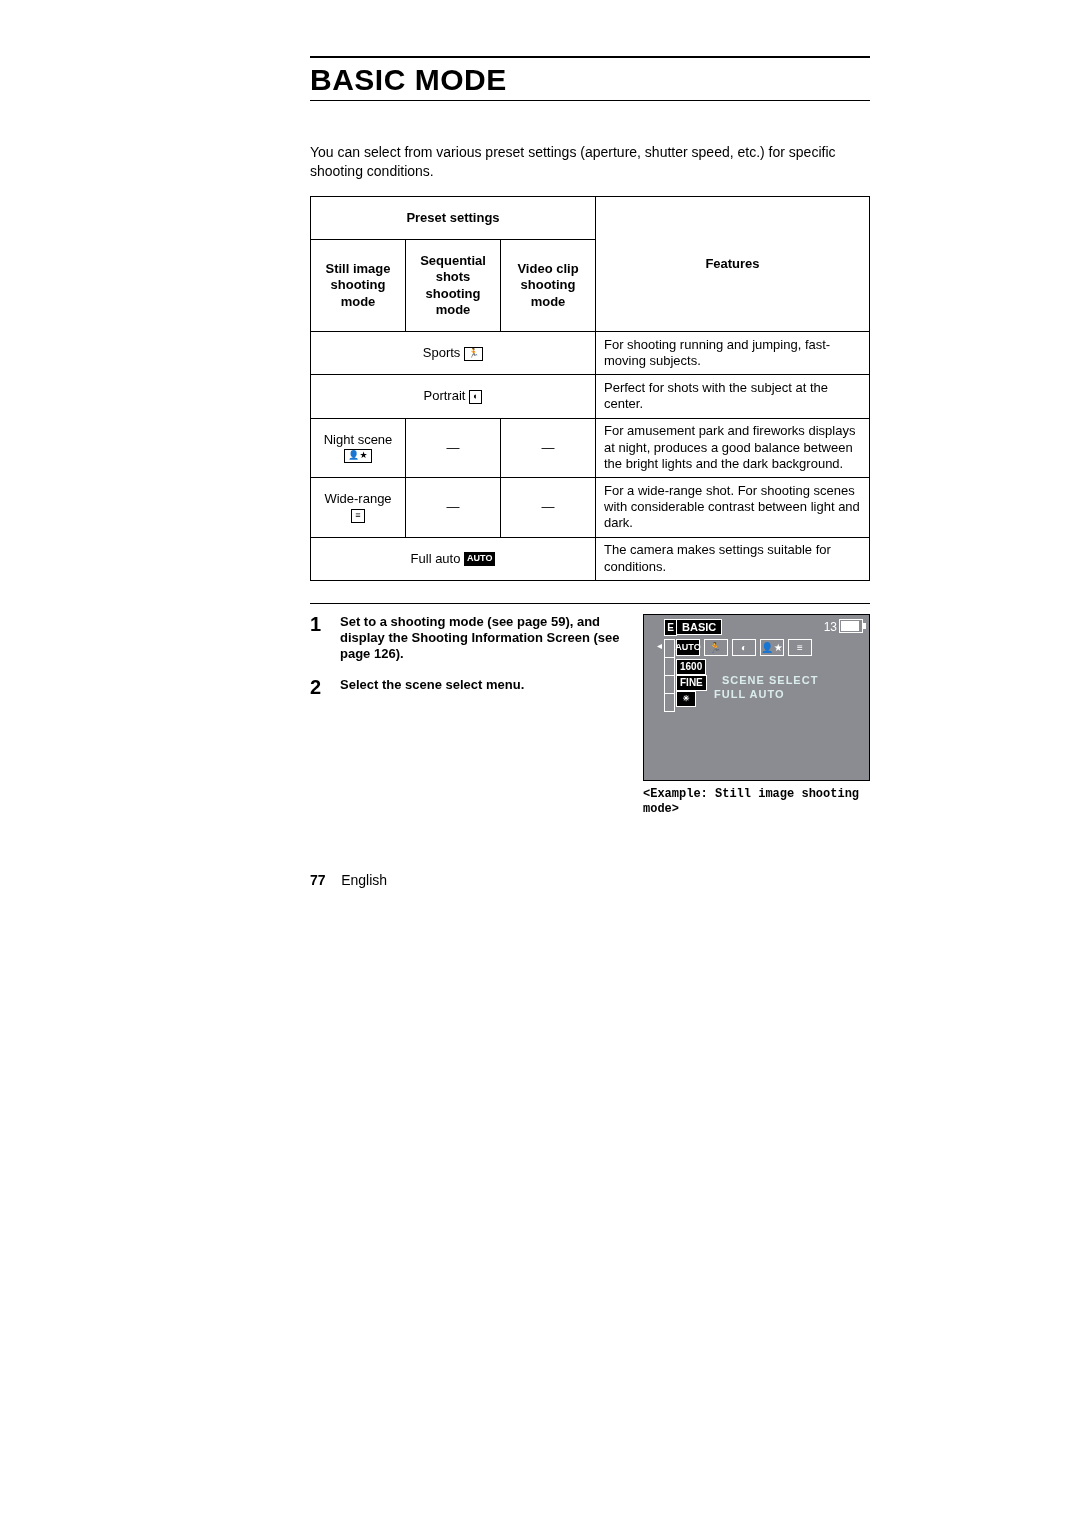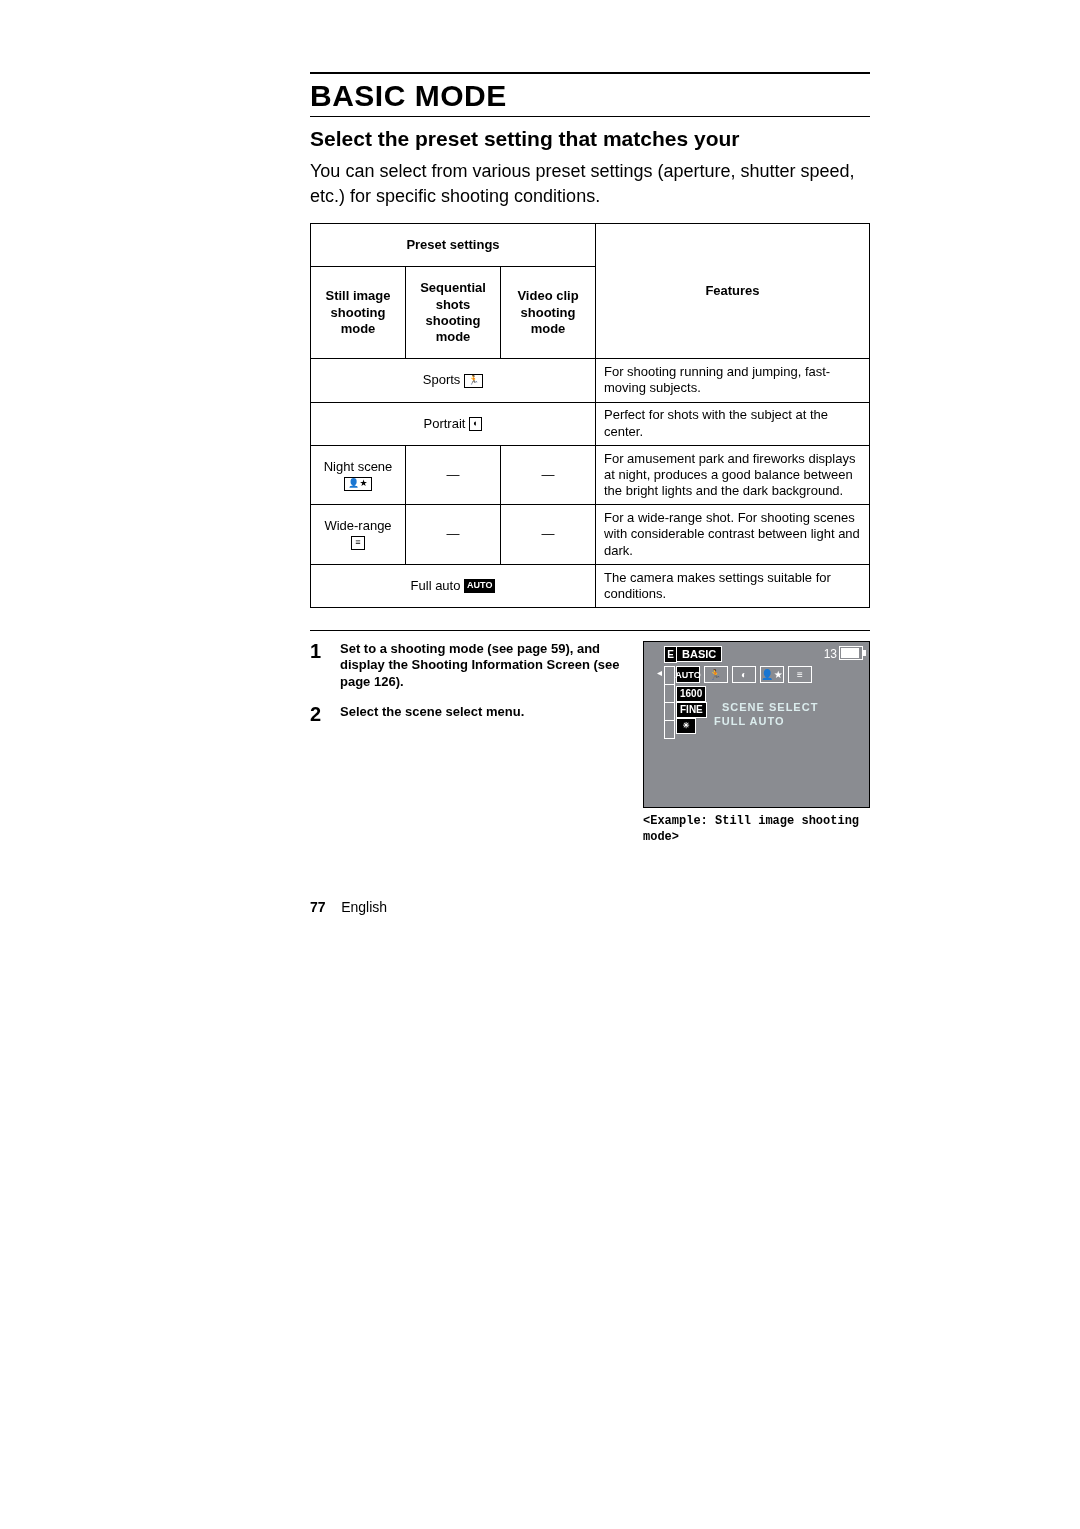--- a/index.html
+++ b/index.html
@@ -4,21 +4,21 @@
 <style>
   html, body {
     margin: 0;
     padding: 0;
     background: #fff;
     font-family: Arial, Helvetica, sans-serif;
     color: #000;
   }
   .page {
     width: 780px;
-    margin: 16px auto;
+    margin: 0 auto;
     padding: 56px 0 80px 0;
     position: relative;
   }
   .content {
     width: 560px;
     margin-left: 160px;
   }
   .rule-thick {
     border-top: 2px solid #000;
     margin: 0 0 6px 0;
@@ -41,21 +41,21 @@
     line-height: 1.35;
   }
   h2.section-title {
     font-family: Arial, Helvetica, sans-serif;
     font-size: 21px;
     font-weight: 700;
     margin: 0 0 2px 0;
     line-height: 1.15;
   }
   .section-desc {
-    font-size: 18px;
+    font-size: 14px;
     margin: 8px 0 14px 0;
     line-height: 1.4;
   }
 
   
   table.scene {
     border-collapse: collapse;
     width: 560px;
     font-size: 13px;
   }
@@ -227,21 +227,21 @@
 
 <div class="page">
   <div class="content">
 
     <div class="rule-thick"></div>
     <h1 class="basic-mode">BASIC MODE</h1>
     <div class="rule-thin"></div>
 
 
     <h2 class="section-title">
-      <span>Select the preset setting that matches your</span><br>
+      <br>
     </h2>
 
     <p class="section-desc">You can select from various preset settings (aperture, shutter speed, etc.) for specific shooting conditions.</p>
 
     <table class="scene">
       <tbody>
           <tr>
         <th class="col0 col1 col2" colspan="3">Preset settings</th>
         <th rowspan="2">Features</th>
       </tr>

